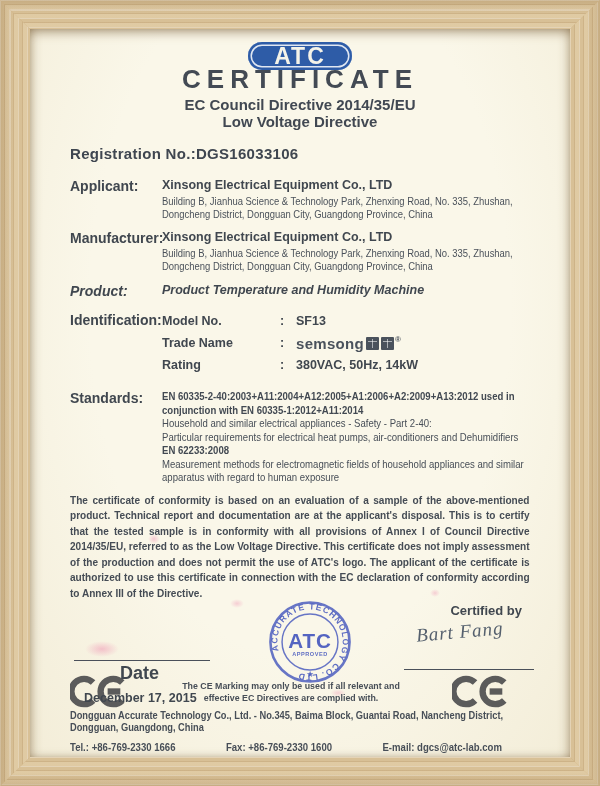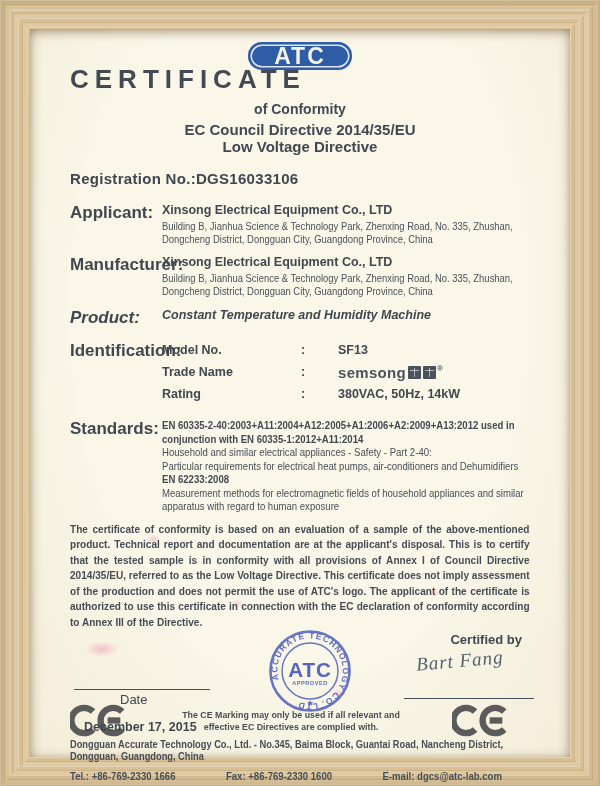--- a/index.html
+++ b/index.html
@@ -36,36 +36,36 @@
                inset -9px 0 11px -8px rgba(110,80,40,.45);}
   .content{position:absolute;left:0;right:0;top:0;bottom:0;padding:13px 40px 8px;color:#40474f;}
 
   .smudge{position:absolute;border-radius:50%;pointer-events:none;}
 
   
   .logo-pill{position:relative;z-index:2;width:104px;height:28px;margin:0 auto;
     background:#2e5ca7;border-radius:14px;display:flex;align-items:center;justify-content:center;
     color:#f5f3e8;font-weight:bold;font-size:23px;letter-spacing:2px;
     box-shadow:inset 0 0 0 2.5px #2e5ca7, inset 0 0 0 4px rgba(255,255,255,.85);}
-  .page-title{position:relative;z-index:1;margin-top:-3px;text-align:left;
+  .page-title{position:relative;z-index:1;margin-top:-3px;text-align:center;
     font-size:26px;line-height:25px;font-weight:bold;letter-spacing:6px;color:#434a54;}
   .h-sub1{margin-top:9px;text-align:center;font-size:14px;font-weight:bold;color:#414852;}
   .h-dirs{margin-top:4px;text-align:center;font-size:15px;line-height:17px;font-weight:bold;color:#414852;}
   .h-reg{margin-top:15px;text-align:left;font-size:15px;font-weight:bold;color:#3f4650;letter-spacing:.3px;}
 
   
   .rows{margin-top:16px;}
   .row{display:grid;grid-template-columns:92px 1fr;}
-  .lbl{font-size:17px;font-weight:bold;}
+  .lbl{font-size:14px;font-weight:bold;}
   .name{font-size:12.5px;font-weight:bold;}
   .addr{font-size:10.5px;line-height:13px;color:#4a515a;margin-top:3px;
         transform:scaleX(.9);transform-origin:0 0;width:111%;}
   .mb9{margin-bottom:9px;}.mb10{margin-bottom:10px;}.mb13{margin-bottom:13px;font-style:italic;}.mb8{margin-bottom:12px;}
 
-  .id-row{display:grid;grid-template-columns:118px 16px 1fr;align-items:center;margin-bottom:4px;min-height:18px;gap:21px;}
+  .id-row{display:grid;grid-template-columns:118px 16px 1fr;align-items:center;margin-bottom:4px;min-height:18px;}
   .id-lbl,.id-colon,.id-val{font-size:12.5px;font-weight:bold;}
   .brand{font-size:15px;font-weight:bold;letter-spacing:.3px;color:#4a525c;display:inline-flex;align-items:center;}
   .cjk{display:inline-block;width:13px;height:13px;margin-left:2px;background:#4a525c;border-radius:1px;
        background-image:linear-gradient(rgba(255,255,255,.55),rgba(255,255,255,.55)),linear-gradient(rgba(255,255,255,.55),rgba(255,255,255,.55));
        background-size:9px 1px,1px 9px;background-position:2px 4px,6px 2px;background-repeat:no-repeat;}
   .regmark{font-size:8px;vertical-align:top;position:relative;top:-4px;left:1px;}
 
   .std-wrap{font-size:11px;line-height:13.5px;color:#474e57;
             transform:scaleX(.87);transform-origin:0 0;width:114.9%;}
   .std-b{font-weight:bold;color:#424952;}
@@ -74,21 +74,21 @@
     text-align:justify;color:#454c55;transform:scaleX(.9);transform-origin:0 0;width:111%;}
 
   
   .sign-block{position:relative;height:72px;}
   .certified-by{position:absolute;top:0;right:8px;font-size:13px;font-weight:bold;}
   .signature{position:absolute;top:18px;right:26px;font-family:"Liberation Serif",serif;
     font-style:italic;font-size:19px;color:#55606e;transform:rotate(-5deg);letter-spacing:1px;}
   .sig-line{position:absolute;top:66px;right:-4px;width:130px;border-top:1.5px solid #4a505a;}
   .date-value{position:absolute;top:40px;left:14px;font-size:12.5px;font-weight:bold;margin-top:48px;}
   .date-line{position:absolute;top:57px;left:4px;width:136px;border-top:1.5px solid #4a505a;}
-  .date-label{position:absolute;top:60px;left:50px;font-size:13px;font-weight:normal;}
+  .date-label{position:absolute;top:60px;left:50px;font-size:18px;font-weight:bold;}
   .stamp{position:absolute;top:-4px;left:calc(50% - 33px);}
 
   
   .ce-row{display:flex;align-items:flex-start;}
   .ce-note{flex:1;padding-top:5px;text-align:center;font-size:9.8px;line-height:11.5px;font-weight:bold;
            color:#474e57;transform:scaleX(.9);transform-origin:50% 0;}
   .ce-right{margin-right:18px;}
   .issuer-address{margin-top:2px;font-size:10.3px;line-height:11.5px;font-weight:bold;color:#474e57;
     transform:scaleX(.9);transform-origin:0 0;width:111%;}
   .contact-row{margin-top:9px;display:flex;justify-content:space-between;font-size:10.3px;font-weight:bold;
@@ -109,21 +109,20 @@
   <div class="smudge" style="left:200px;top:570px;width:14px;height:9px;background:radial-gradient(ellipse,rgba(236,110,160,.3),rgba(236,110,160,0) 70%);"></div>
   <div class="smudge" style="left:400px;top:560px;width:10px;height:8px;background:radial-gradient(ellipse,rgba(236,110,160,.3),rgba(236,110,160,0) 70%);"></div>
   <div class="smudge" style="left:300px;top:660px;width:16px;height:8px;background:radial-gradient(ellipse,rgba(236,110,160,.28),rgba(236,110,160,0) 70%);"></div>
 
   <div class="content">
 
     <div class="logo-pill">
       <span>ATC</span>
     </div>
     <div class="page-title">CERTIFICATE</div>
-    <div class="h-sub1">of Conformity</div>
     <div class="h-dirs">
       <div>EC Council Directive 2014/35/EU</div>
       <div>Low Voltage Directive</div>
     </div>
     <div class="h-reg">Registration No.:DGS16033106</div>
 
     <div class="rows">
 
       <div class="row mb9">
         <div class="lbl">Applicant:</div>
@@ -136,21 +135,21 @@
       <div class="row mb10">
         <div class="lbl">Manufacturer:</div>
         <div>
           <div class="name">Xinsong Electrical Equipment Co., LTD</div>
           <div class="addr">Building B, Jianhua Science &amp; Technology Park, Zhenxing Road, No. 335, Zhushan, Dongcheng District, Dongguan City, Guangdong Province, China</div>
         </div>
       </div>
 
       <div class="row mb13">
         <div class="lbl">Product:</div>
-        <div class="name">Constant Temperature and Humidity Machine</div>
+        <div class="name">Product Temperature and Humidity Machine</div>
       </div>
 
       <div class="row mb8">
         <div class="lbl">Identification:</div>
         <div>
           <div class="id-row">
             <span class="id-lbl">Model No.</span>
             <span class="id-colon">:</span>
             <span class="id-val">SF13</span>
           </div>

